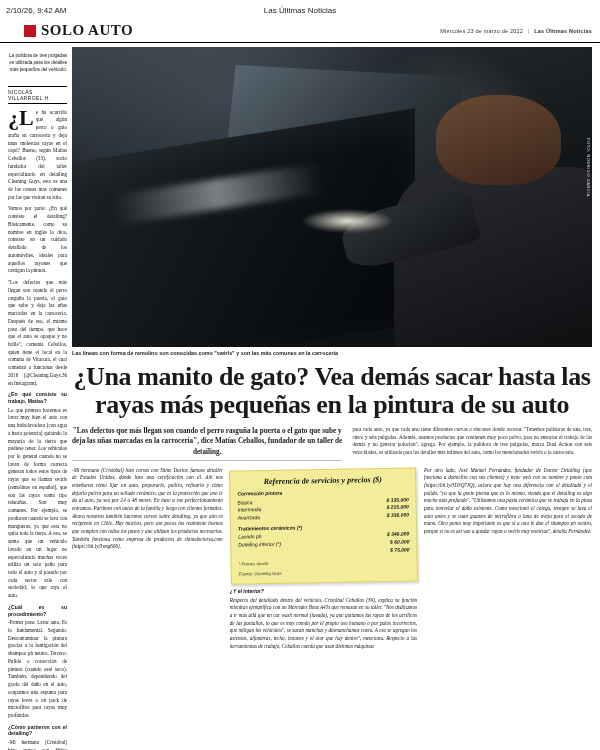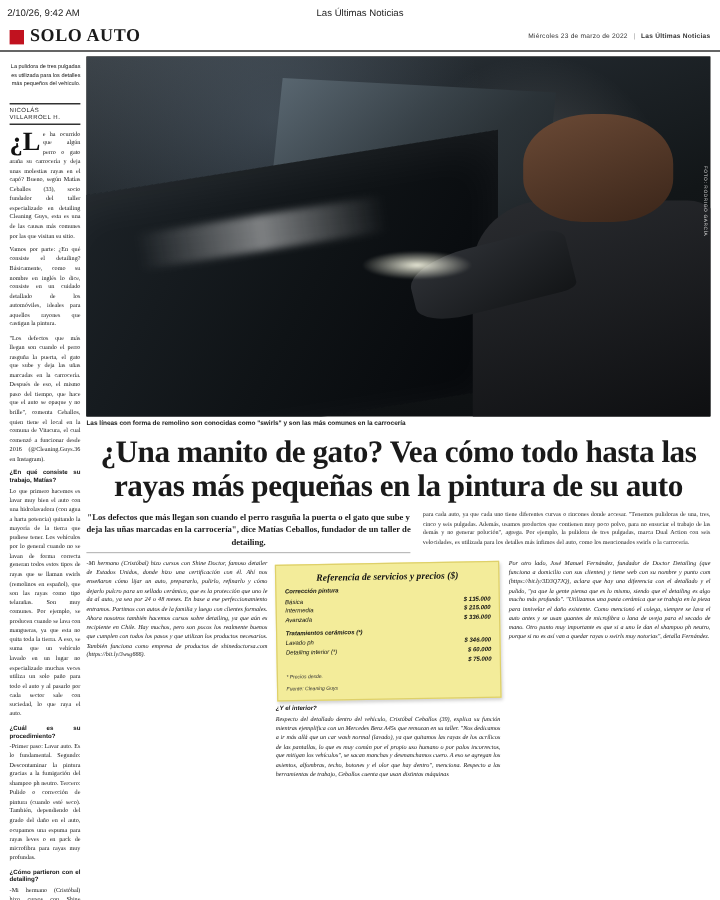--- a/index.html
+++ b/index.html
@@ -22,21 +22,21 @@
     padding:0 6px;
     box-sizing:border-box;
   }
   .topbar .clock{width:120px;}
   .topbar .center{flex:1;text-align:center;font-size:8px;}
   .topbar .right{width:120px;}
 
   
   .masthead{
     display:flex;align-items:center;
-    padding:2px 8px 3px 8px;
+    padding:2px 8px 3px 24px;
     border-bottom:1px solid #000;
   }
   .logo-mark{
     width:12px;height:12px;background:#c1121f;margin-right:5px;
     display:inline-block;
   }
   .logo-text{
     font-family:"Liberation Serif", serif;
     font-weight:bold;font-size:15px;letter-spacing:.5px;
   }
@@ -264,21 +264,21 @@
           <div class="person-body"></div>
           <div class="person-head"></div>
           <div class="arm"></div>
           <div class="light"></div>
         </div>
         <div class="photo-credit">FOTO: RODRIGO GARCÍA</div>
       </div>
 
       <div class="photo-caption">Las líneas con forma de remolino son conocidas como "swirls" y son las más comunes en la carrocería</div>
 
-      <h1 class="headline">¿Una manito de gato? Vea cómo todo hasta las rayas más pequeñas en la pintura de su auto</h1>
+      <h1 class="headline">¿Una manito de gato? Vea demás sacar hasta las rayas más pequeñas en la pintura de su auto</h1>
 
       <div class="deck-row">
         <div class="pullquote">"Los defectos que más llegan son cuando el perro rasguña la puerta o el gato que sube y deja las uñas marcadas en la carrocería", dice Matías Ceballos, fundador de un taller de detailing.</div>
         <div class="deck-right">
           <p>para cada auto, ya que cada uno tiene diferentes curvas o rincones donde accesar. "Tenemos pulidoras de una, tres, cinco y seis pulgadas. Además, usamos productos que contienen muy poco polvo, para no ensuciar el trabajo de las demás y no generar polución", agrega. Por ejemplo, la pulidora de tres pulgadas, marca Dual Action con seis velocidades, es utilizada para los detalles más ínfimos del auto, como los mencionados swirls o la carrocería.</p>
         </div>
       </div>
 
       <div class="lower">
 

